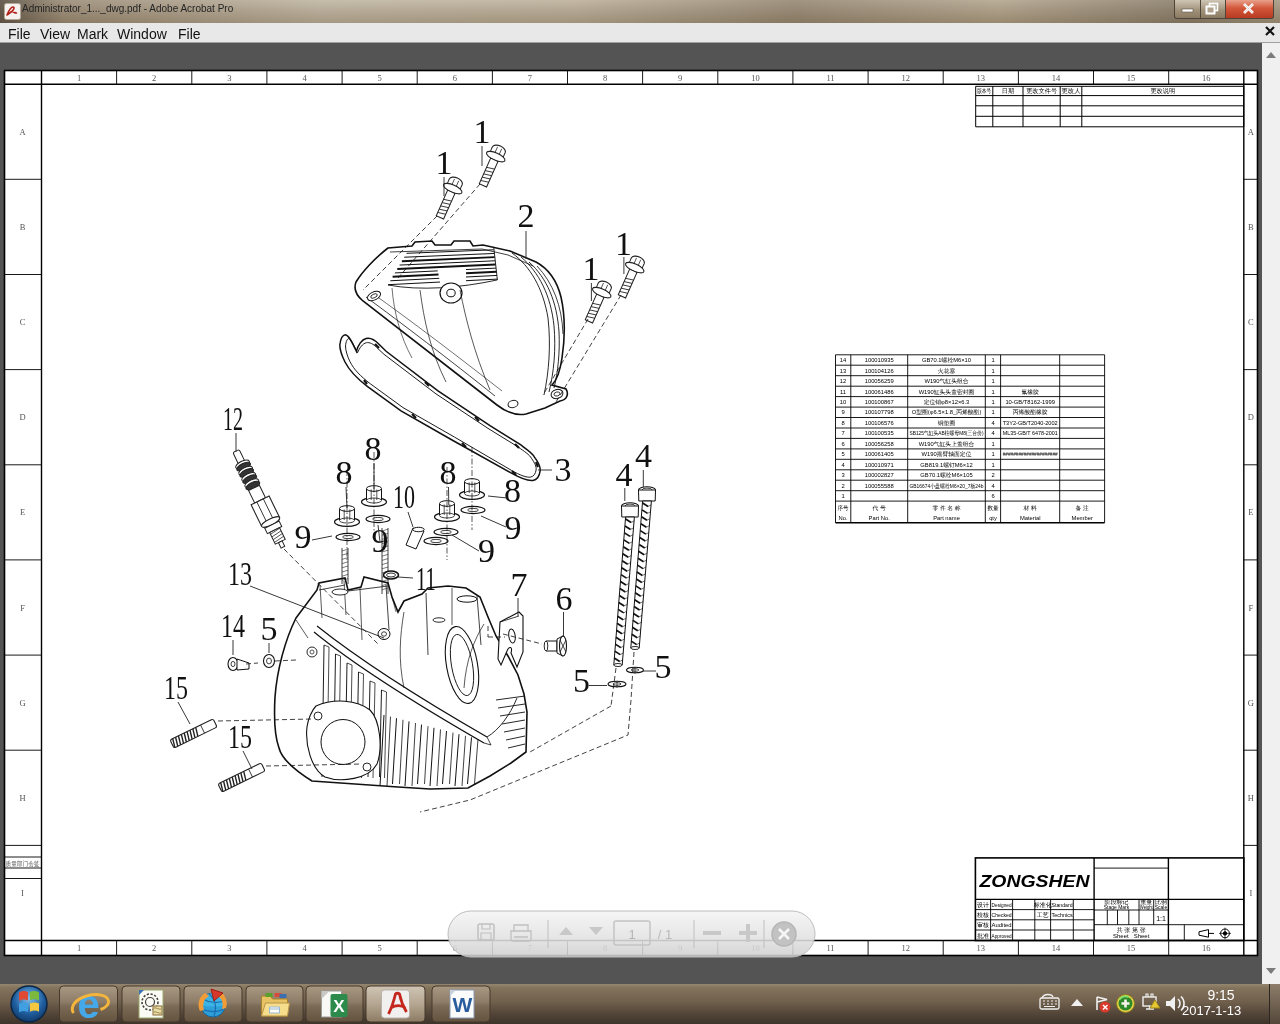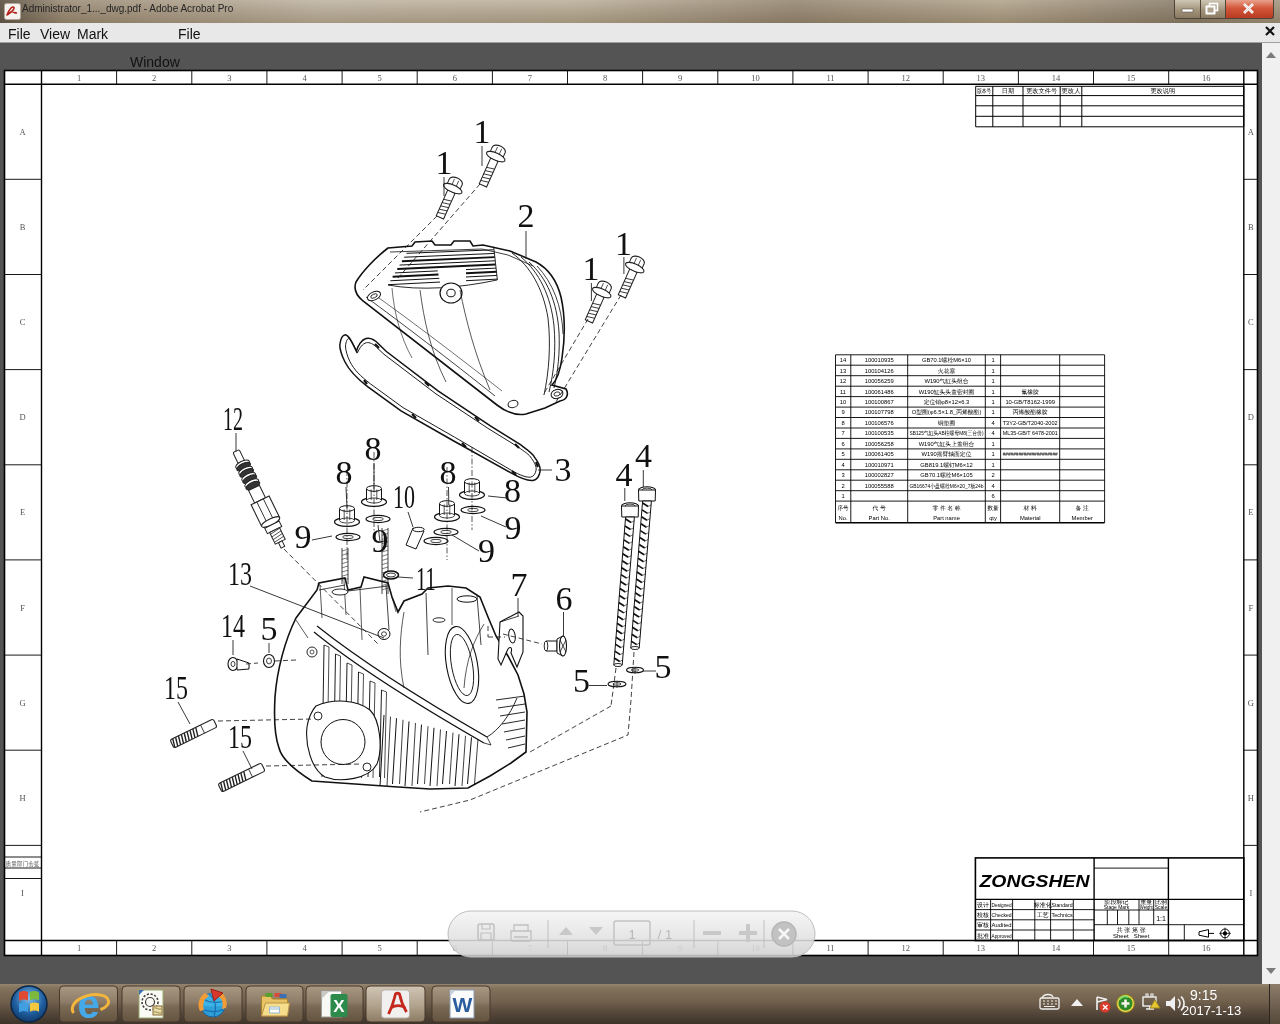--- a/index.html
+++ b/index.html
@@ -7,21 +7,21 @@
 #titletext{position:absolute;left:22px;top:3px;font-size:10px;color:#262626;white-space:nowrap;}
 #winbtns{position:absolute;left:1174px;top:0;height:19px;display:flex;}
 .wb{height:19px;border:1px solid #4e4437;border-top:none;box-sizing:border-box;background:linear-gradient(180deg,#cfc5b4,#9e9077 60%,#8a7a61);}
 .wb.min{width:27px;border-radius:0 0 0 3px;}
 .wb.max{width:25px;border-left:none;}
 .wb.cls{width:48px;border-left:none;border-radius:0 0 3px 0;background:linear-gradient(180deg,#e8a18c,#d3573a 45%,#b83b22);}
 #menubar{position:absolute;left:0;top:23px;width:1280px;height:20px;background:#e9e8e8;border-bottom:1px solid #a0a0a0;box-sizing:border-box;}
 .mi{position:absolute;top:3px;font-size:14px;color:#111;text-align:right;}
 #menux{position:absolute;left:1263px;top:24px;font-size:14px;font-weight:bold;color:#111;}
 #taskbar{position:absolute;left:0;top:984px;width:1280px;height:40px;background:linear-gradient(180deg,#95866f 0%,#83735c 10%,#6f5f4c 45%,#55473a 72%,#3e342a 100%);}
-#clock1{position:absolute;left:1190px;top:987px;width:62px;text-align:left;font-size:14px;color:#fff;}
+#clock1{position:absolute;left:1190px;top:987px;width:62px;text-align:center;font-size:14px;color:#fff;}
 #clock2{position:absolute;left:1182px;top:1003px;width:78px;font-size:13px;color:#fff;}
 #showdesk{position:absolute;left:1269px;top:984px;width:11px;height:40px;background:linear-gradient(180deg,#8d7d6a,#55483a);border-left:1px solid #2e2620;}
 #scrollbar{position:absolute;left:1262px;top:43px;width:18px;height:941px;background:#f0f0f0;}
 .sbarrow{position:absolute;left:1266px;width:0;height:0;border-left:5px solid transparent;border-right:5px solid transparent;}
 body>svg{position:absolute;left:0;top:0;}
 .wb svg{position:static;display:block;}
 </style></head>
 <body>
 <svg width="1280" height="1024" viewBox="0 0 1280 1024">
 
@@ -832,21 +832,21 @@
       <svg width="46" height="17" viewBox="0 0 46 17">
         <path d="M18,4 L27,13 M27,4 L18,13" stroke="#fff" stroke-width="2.6"></path>
         <path d="M18,4 L27,13 M27,4 L18,13" stroke="#833" stroke-width="0.5" opacity="0.4"></path>
       </svg>
     </div>
 </div>
 <div id="menubar">
  <span class="mi" style="left:8px;">File</span>
  <span class="mi" style="left:40px;">View</span>
  <span class="mi" style="left:77px;">Mark</span>
- <span class="mi" style="left:130px;margin-top:28px;">Window</span>
+ <span class="mi" style="left:117px;">Window</span>
  <span class="mi" style="left:178px;">File</span>
 </div>
 <svg id="menux" width="10" height="10" viewBox="0 0 10 10" style="left:1265px;top:26px;">
     <path d="M1,1 L9,9 M9,1 L1,9" stroke="#111" stroke-width="2.2"></path>
   </svg>
 <svg id="pill" width="370" height="48" viewBox="0 0 370 48" style="left:447px;top:910px;">
  <defs>
       <linearGradient id="pg" x1="0" y1="0" x2="0" y2="1">
   <stop offset="0" stop-color="#f4f4f4" stop-opacity="0.88"></stop>
         <stop offset="0.55" stop-color="#e3e3e3" stop-opacity="0.88"></stop>

